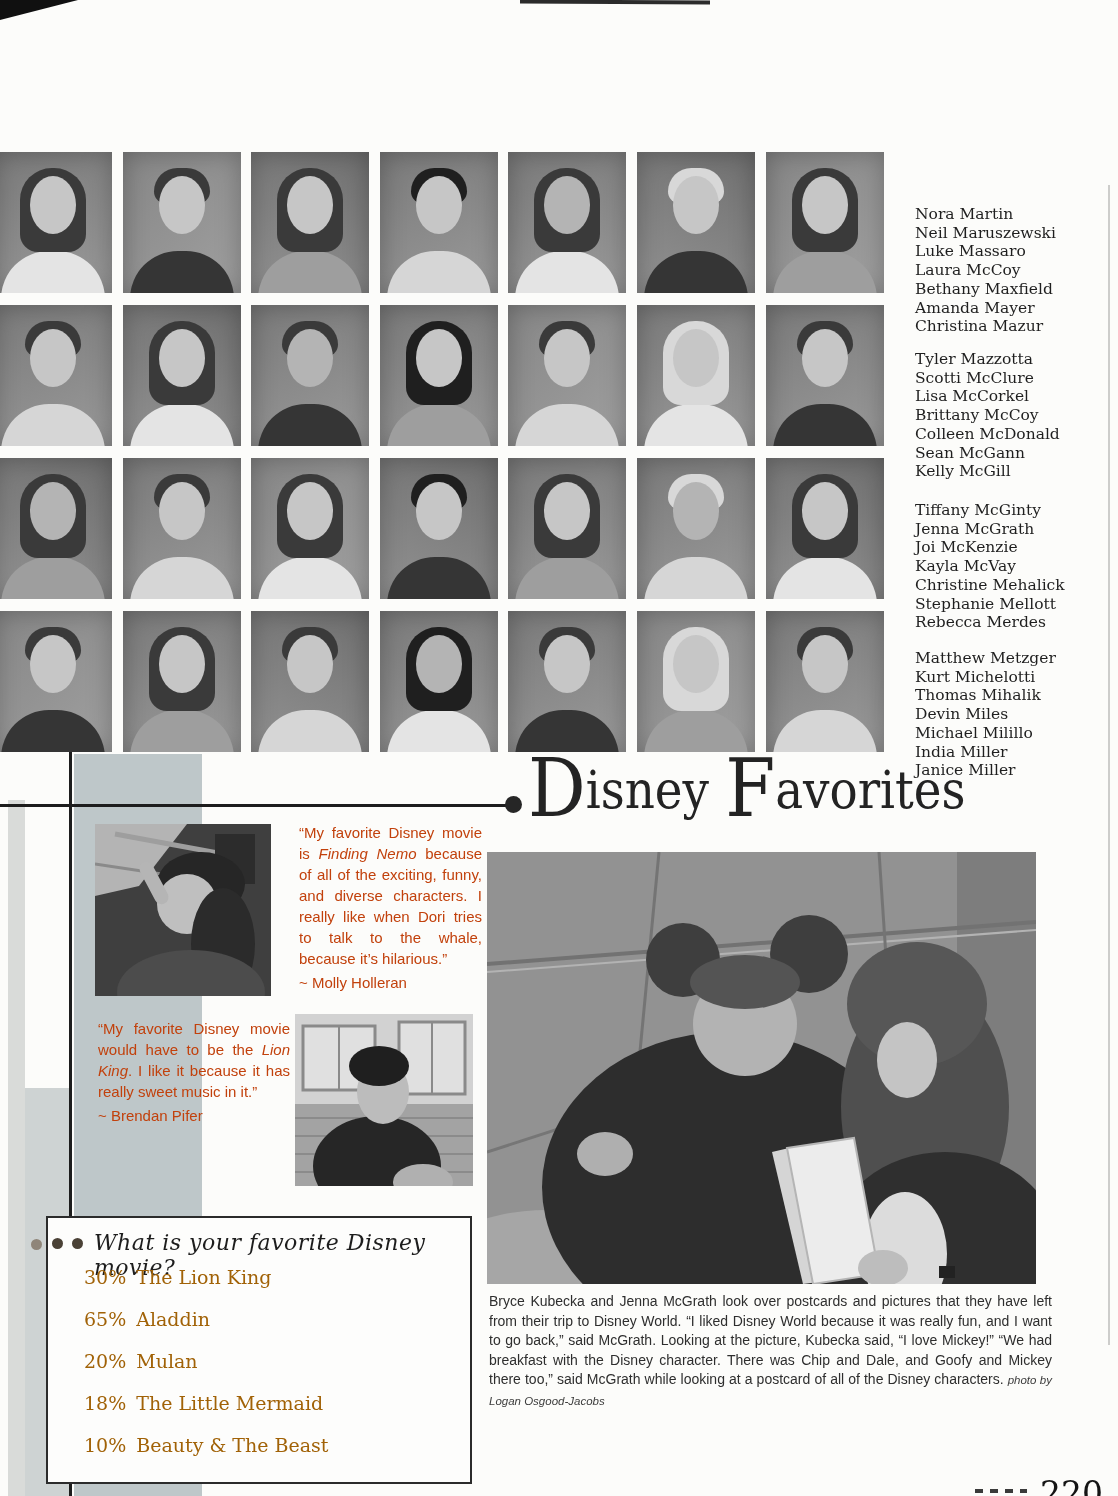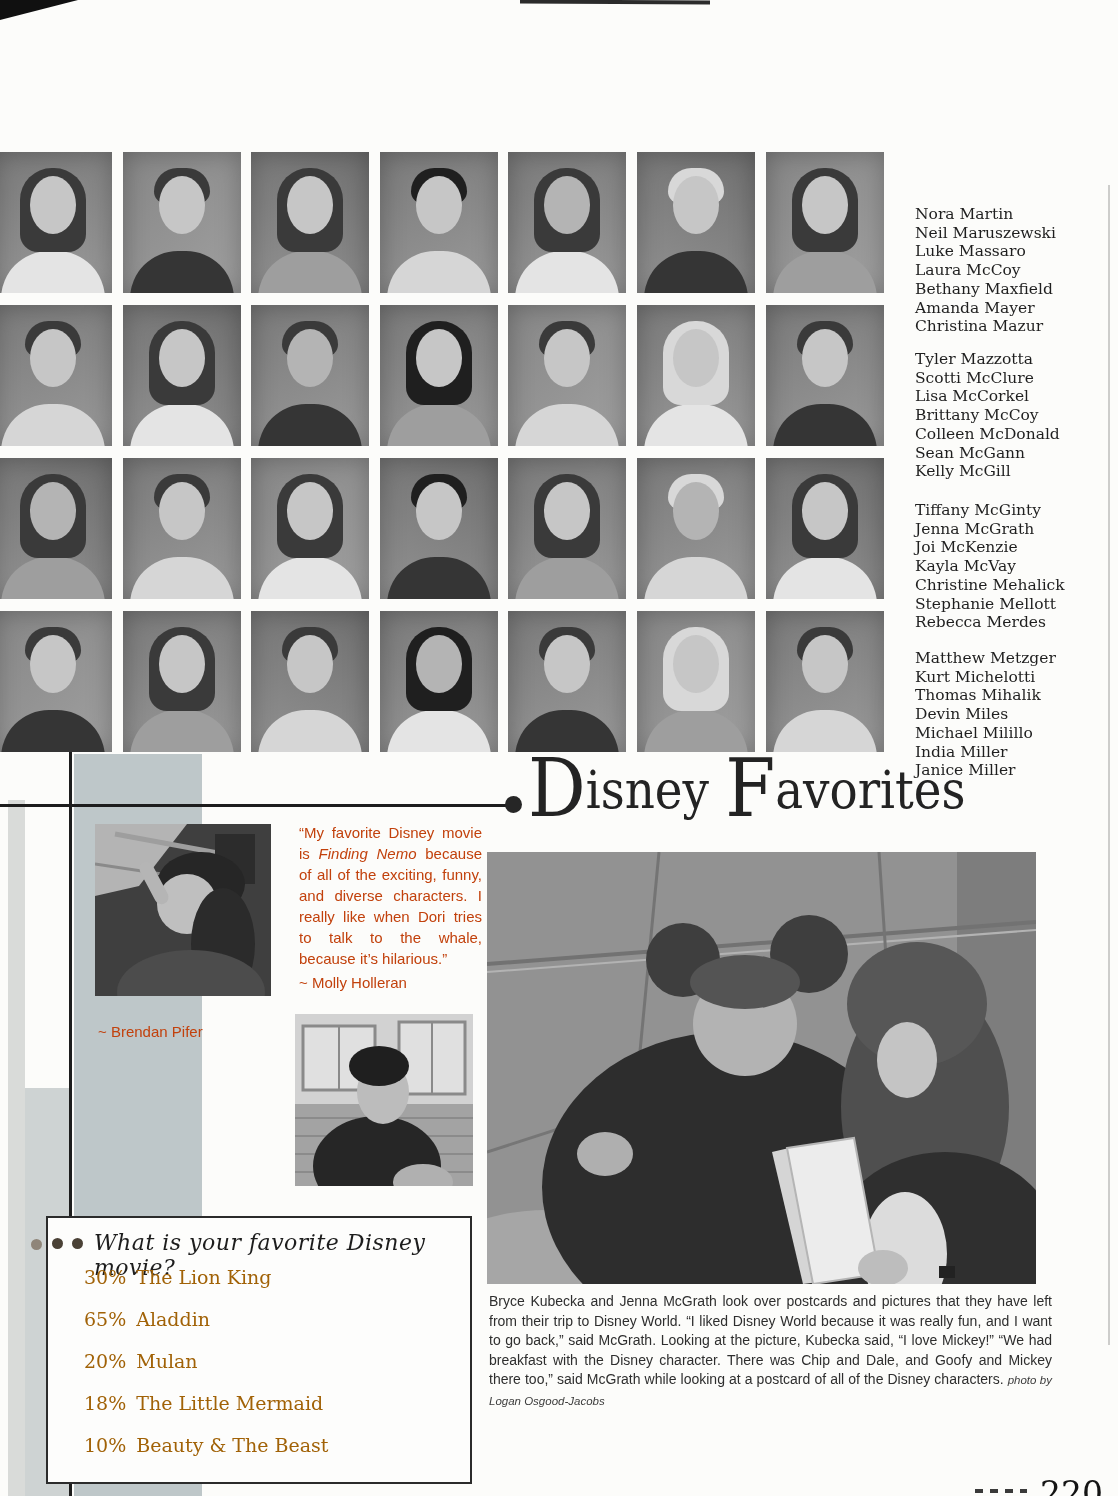--- a/index.html
+++ b/index.html
@@ -304,20 +304,21 @@
       <ellipse cx="96" cy="168" rx="74" ry="42" fill="#4c4c4c"></ellipse>
     </svg>
   </div>
 
   <div id="quote-molly" class="quote">
     <p style="margin:0"><span>“My favorite Disney movie is </span><em>Finding Nemo</em><span> because of all of the exciting, funny, and diverse characters.  I really like when Dori tries to talk to the whale, because it’s hilarious.”</span></p>
     <div class="attribution">~ Molly Holleran</div>
   </div>
 
   <div id="quote-brendan" class="quote">
+    <p style="margin:0"><span>“My favorite Disney movie would have to be the </span><em>Lion King</em><span>. I like it because it has really sweet music in it.”</span></p>
     <div class="attribution">~ Brendan Pifer</div>
   </div>
 
   <div id="brendan-photo" class="photo-frame">
     <svg width="178" height="172" viewBox="0 0 178 172">
       <rect width="178" height="90" fill="#d2d2d2"></rect>
       <rect x="8" y="12" width="72" height="64" fill="#e0e0e0" stroke="#8a8a8a" stroke-width="3"></rect>
       <line x1="44" y1="12" x2="44" y2="76" stroke="#8a8a8a" stroke-width="2"></line>
       <rect x="104" y="8" width="66" height="72" fill="#e0e0e0" stroke="#8a8a8a" stroke-width="3"></rect>
       <line x1="137" y1="8" x2="137" y2="80" stroke="#8a8a8a" stroke-width="2"></line>

